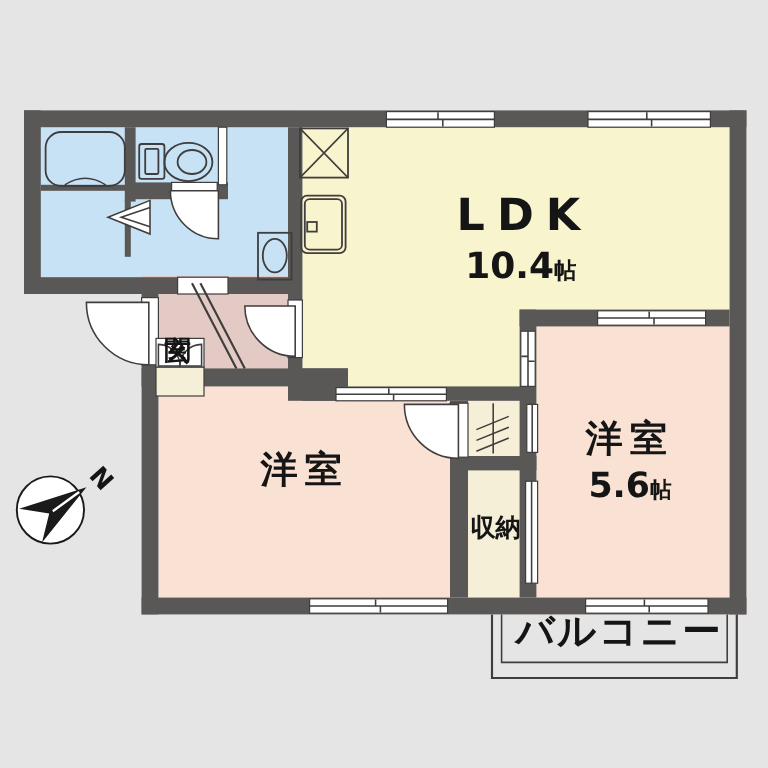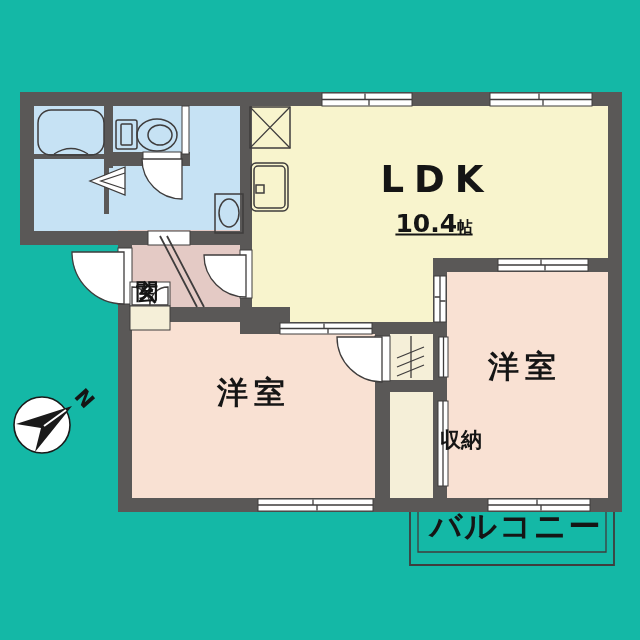--- a/index.html
+++ b/index.html
@@ -1,17 +1,17 @@
 <!DOCTYPE html>
 <html style="--wall: #5a5857; --wet_area: #c6e2f4; --ldk: #f8f4cd; --bedroom: #f9e1d3; --entrance: #e4cac5; --closet: #f5efd8; --line: #3f3d3d;"><head>
 <meta charset="utf-8">
 <style>
   html,body{margin:0;padding:0;background:#fff;}
   .stage{
-    position:relative;width:640px;height:640px;background:#14b8a6;overflow:hidden;
+    position:relative;width:640px;height:640px;background:#e5e5e5;overflow:hidden;
     font-family:"DejaVu Sans","Liberation Sans",sans-serif;
   }
   .stage svg{position:absolute;left:0;top:0;}
   
   .f-wet{fill:var(--wet_area)}
   .f-ldk{fill:var(--ldk)}
   .f-bed{fill:var(--bedroom)}
   .f-ent{fill:var(--entrance)}
   .f-clo{fill:var(--closet)}
   .wall{fill:var(--wall)}
@@ -179,26 +179,27 @@
   </g>
 
   <g>
     <circle cx="42" cy="425" r="28" fill="#fff" stroke="#1a1a1a" stroke-width="1.6"></circle>
     <polygon points="72,406 16,424 41,428 35,452" fill="#1a1a1a"></polygon>
     <path d="M44,426 L66,410" stroke="#fff" stroke-width="2" fill="none"></path>
   </g>
 </svg>
 
   <div class="lbl" style="left:432px;top:179px;font-size:37px;letter-spacing:10px;padding-left:10px;">LDK</div>
-  <div class="lbl" style="left:434px;top:223px;font-size:25px;text-decoration:underline;"><span>10.4</span><span class="unit">帖</span></div>
+  <div class="lbl" style="left:434px;top:223px;font-size:30px;"><span>10.4</span><span class="unit">帖</span></div>
 
   <div class="lbl" style="left:251px;top:392px;font-size:31px;letter-spacing:6px;padding-left:6px;">洋室</div>
 
   <div class="lbl" style="left:522px;top:366px;font-size:31px;letter-spacing:6px;padding-left:6px;">洋室</div>
+  <div class="lbl" style="left:525px;top:405px;font-size:29px;"><span>5.6</span><span class="unit">帖</span></div>
 
   <div class="lbl v-writing" style="left:147px;top:264px;font-size:22px;letter-spacing:3px;">玄関</div>
 
-  <div class="lbl" style="left:413px;top:440px;font-size:21px;margin-left:48px;">収納</div>
+  <div class="lbl" style="left:413px;top:440px;font-size:21px;">収納</div>
 
   <div class="lbl" style="left:516px;top:526px;font-size:32px;letter-spacing:2px;">バルコニー</div>
 
   <div class="lbl" style="left:84px;top:399px;font-size:21px;font-weight:800;transform:translate(-50%,-50%) rotate(48deg);">N</div>
 </div>
 
 </body></html>

